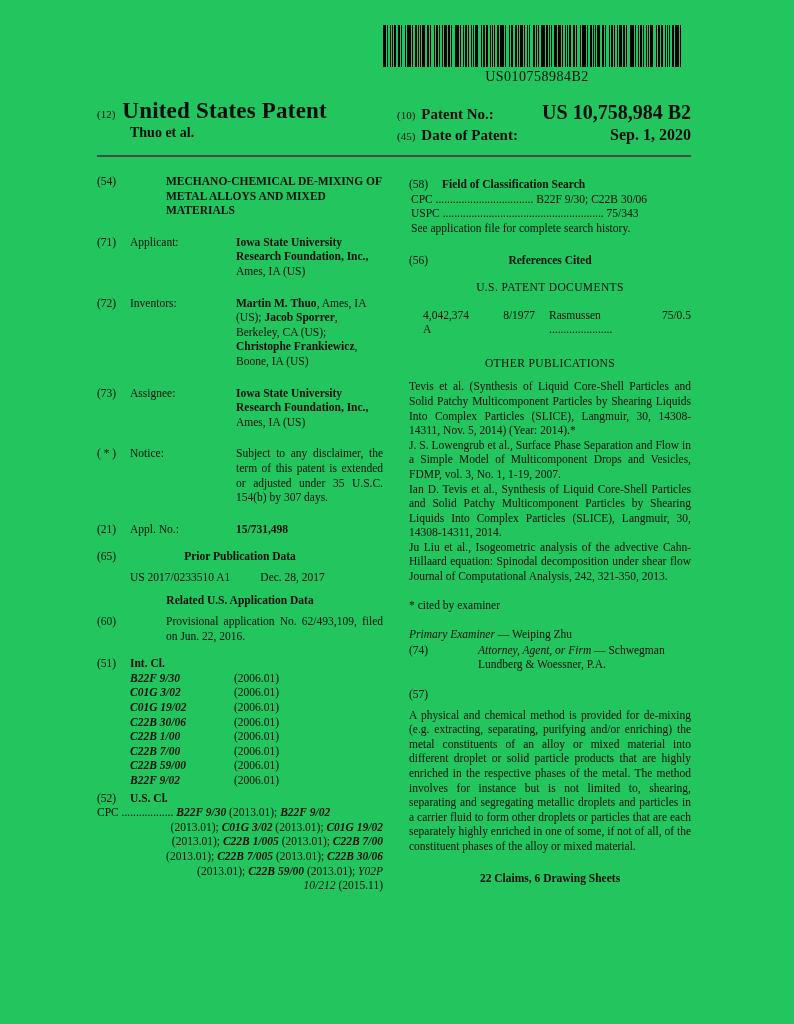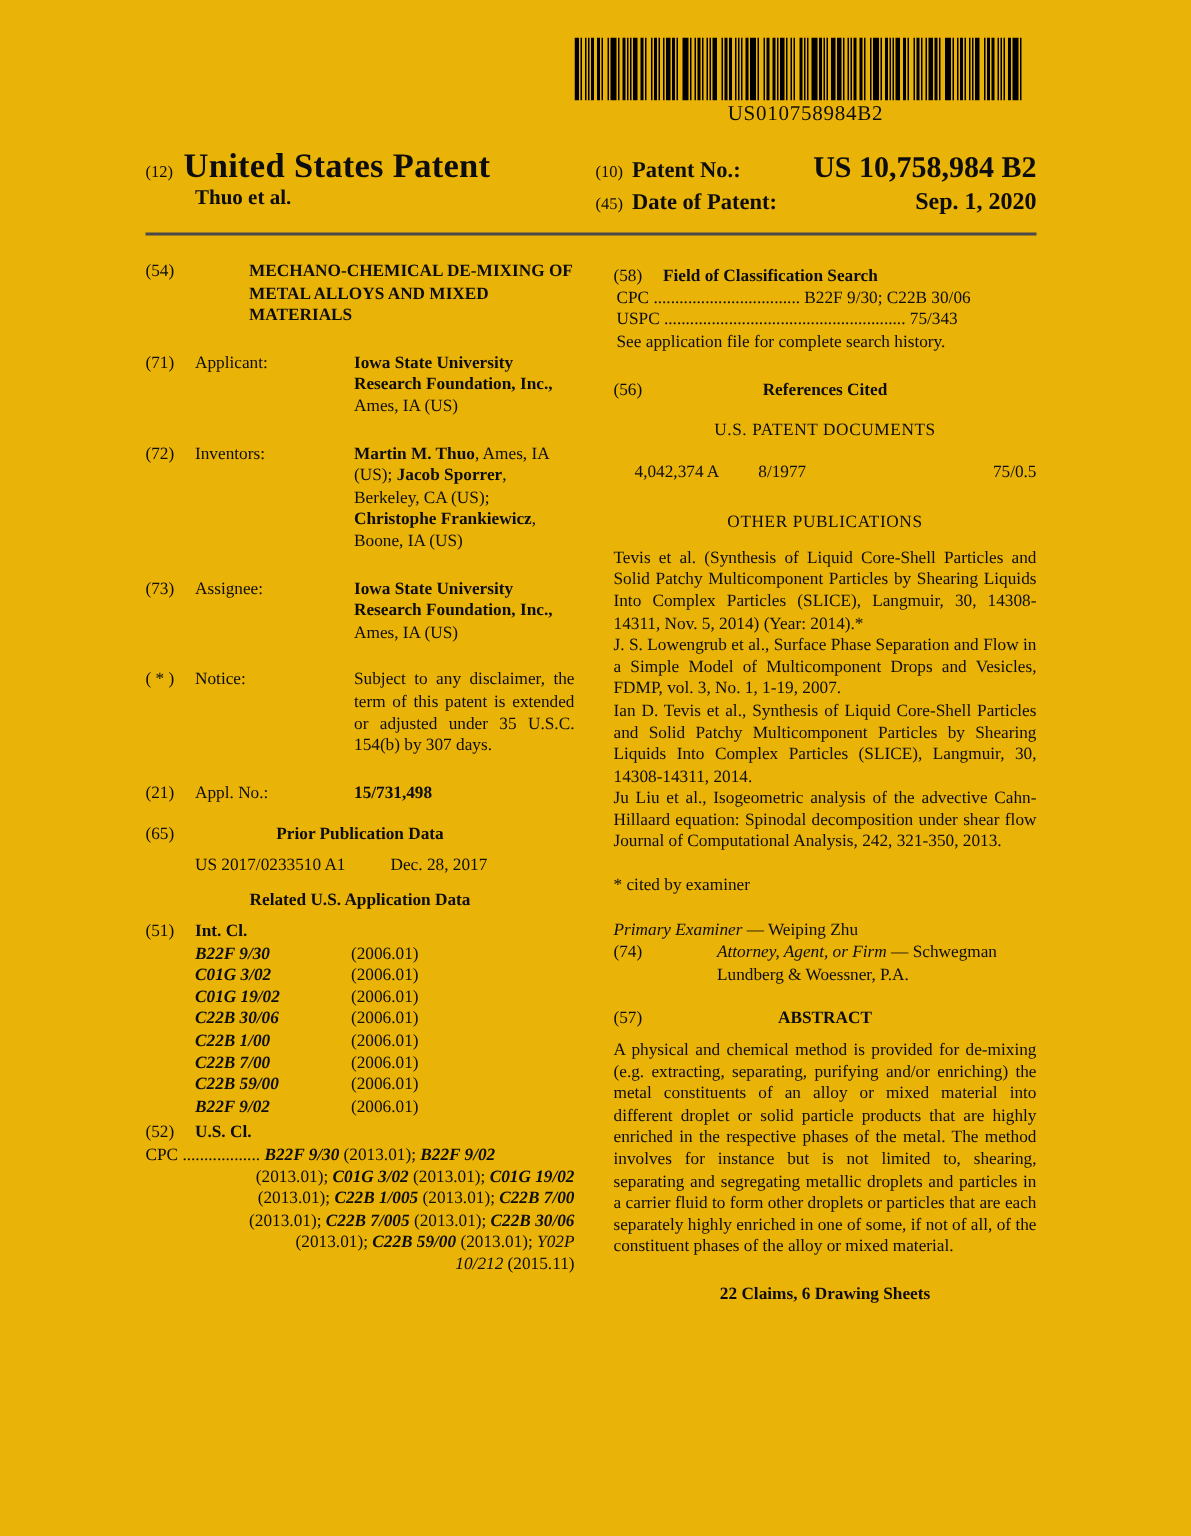--- a/index.html
+++ b/index.html
@@ -1,17 +1,17 @@
 <!DOCTYPE html>
 <html><head>
 <meta charset="utf-8">
 <style>
   html,body{margin:0;padding:0;background:#e8e8e8;}
   .page{
-    width:794px;height:1024px;background:#eab308;position:relative;
+    width:794px;height:1024px;background:#22c55e;position:relative;
     font-family:"Liberation Serif","DejaVu Serif",serif;color:#0d0d0d;
     margin:0 auto;overflow:hidden;
   }
   .content{position:absolute;left:97px;top:0;width:594px;}
   .b{font-weight:bold;}
   .i{font-style:italic;}
   .bi{font-weight:bold;font-style:italic;}
 
   
   .barcode-wrap{margin-top:25px;margin-left:auto;width:308px;text-align:center;}
@@ -254,20 +254,24 @@
         <div class="chead-row">
           <span class="num">(65)</span>
           <span class="chead">Prior Publication Data</span>
         </div>
         <div class="pubdata">
           <span>US 2017/0233510 A1</span>
           <span class="pd-date">Dec. 28, 2017</span>
         </div>
 
         <div class="center-b">Related U.S. Application Data</div>
+        <div class="item item-tight">
+          <span class="num">(60)</span>
+          <div class="txt just">Provisional application No. 62/493,109, filed on Jun. 22, 2016.</div>
+        </div>
 
         <div class="uscl-head">
           <span class="num">(51)</span>
           <span class="b">Int. Cl.</span>
         </div>
         <div>
           <div class="intcl-row"><span class="code">B22F 9/30</span><span>(2006.01)</span></div>
           <div class="intcl-row"><span class="code">C01G 3/02</span><span>(2006.01)</span></div>
           <div class="intcl-row"><span class="code">C01G 19/02</span><span>(2006.01)</span></div>
           <div class="intcl-row"><span class="code">C22B 30/06</span><span>(2006.01)</span></div>
@@ -303,40 +307,40 @@
         <div class="fcs-line mb18">See application file for complete search history.</div>
 
         <div class="chead-row mb12">
           <span class="num">(56)</span>
           <span class="chead">References Cited</span>
         </div>
         <div class="usdocs">U.S. PATENT DOCUMENTS</div>
         <div class="pat-row">
           <span>4,042,374 A</span>
           <span class="pr-date">8/1977</span>
+          <span class="pr-name">Rasmussen ......................</span>
           <span class="pr-val">75/0.5</span>
         </div>
 
         <div class="otherpubs">OTHER PUBLICATIONS</div>
         <div class="pub">Tevis et al. (Synthesis of Liquid Core-Shell Particles and Solid Patchy Multicomponent Particles by Shearing Liquids Into Complex Particles (SLICE), Langmuir, 30, 14308-14311, Nov. 5, 2014) (Year: 2014).*</div>
         <div class="pub">J. S. Lowengrub et al., Surface Phase Separation and Flow in a Simple Model of Multicomponent Drops and Vesicles, FDMP, vol. 3, No. 1, 1-19, 2007.</div>
         <div class="pub">Ian D. Tevis et al., Synthesis of Liquid Core-Shell Particles and Solid Patchy Multicomponent Particles by Shearing Liquids Into Complex Particles (SLICE), Langmuir, 30, 14308-14311, 2014.</div>
         <div class="pub">Ju Liu et al., Isogeometric analysis of the advective Cahn-Hillaard equation: Spinodal decomposition under shear flow Journal of Computational Analysis, 242, 321-350, 2013.</div>
 
         <div class="cited">* cited by examiner</div>
 
         <div class="examiner"><span class="i">Primary Examiner</span><span> — Weiping Zhu</span></div>
         <div class="attorney">
           <span class="num">(74)</span>
           <div class="txt"><span class="i">Attorney, Agent, or Firm</span><span> — Schwegman Lundberg &amp; Woessner, P.A.</span></div>
         </div>
 
         <div class="abs-head">
           <span class="num">(57)</span>
-          <span class="chead">ABSTRACT</span>
         </div>
         <div class="abs-text">A physical and chemical method is provided for de-mixing (e.g. extracting, separating, purifying and/or enriching) the metal constituents of an alloy or mixed material into different droplet or solid particle products that are highly enriched in the respective phases of the metal. The method involves for instance but is not limited to, shearing, separating and segregating metallic droplets and particles in a carrier fluid to form other droplets or particles that are each separately highly enriched in one of some, if not of all, of the constituent phases of the alloy or mixed material.</div>
         <div class="claims">22 Claims, 6 Drawing Sheets</div>
 
       </div>
     </div>
   </div>
 </div>
 
 </body></html>

